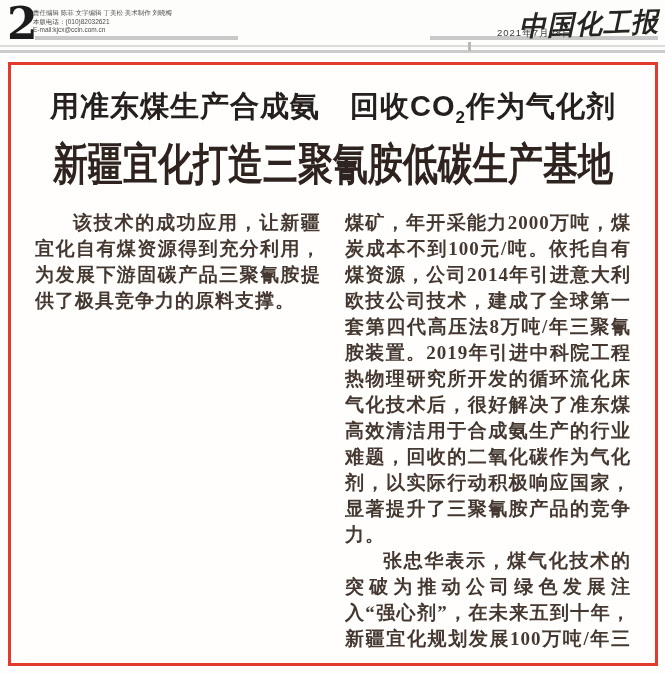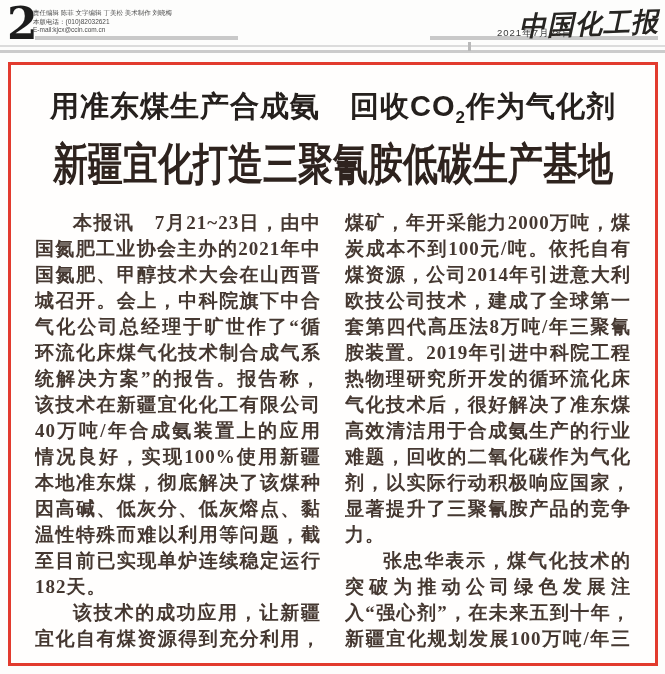--- a/index.html
+++ b/index.html
@@ -90,21 +90,20 @@
   <div class="masthead">中国化工报</div>
 
   <div class="article-box">
 
     <div class="kicker"><span>用准东煤生产合成氨　回收CO</span><sub>2</sub><span>作为气化剂</span></div>
 
     <div class="headline">新疆宜化打造三聚氰胺低碳生产基地</div>
 
     <div class="body-columns">
       <div class="col">
-        <p class="indent">本报讯　7月21~23日，由中国氮肥工业协会主办的2021年中国氮肥、甲醇技术大会在山西晋城召开。会上，中科院旗下中合气化公司总经理于旷世作了“循环流化床煤气化技术制合成气系统解决方案”的报告。报告称，该技术在新疆宜化化工有限公司40万吨/年合成氨装置上的应用情况良好，实现100%使用新疆本地准东煤，彻底解决了该煤种因高碱、低灰分、低灰熔点、黏温性特殊而难以利用等问题，截至目前已实现单炉连续稳定运行182天。</p>
         <p class="indent">该技术的成功应用，让新疆宜化自有煤资源得到充分利用，为发展下游固碳产品三聚氰胺提供了极具竞争力的原料支撑。</p>
 
       </div>
       <div class="col">
         <p>煤矿，年开采能力2000万吨，煤炭成本不到100元/吨。依托自有煤资源，公司2014年引进意大利欧技公司技术，建成了全球第一套第四代高压法8万吨/年三聚氰胺装置。2019年引进中科院工程热物理研究所开发的循环流化床气化技术后，很好解决了准东煤高效清洁用于合成氨生产的行业难题，回收的二氧化碳作为气化剂，以实际行动积极响应国家，显著提升了三聚氰胺产品的竞争力。</p>
         <p class="indent"><span>张忠华表示，煤气化技术的突破为推动公司绿色发展注入“强心剂”，在未来五到十年，新疆宜化规划发展100万吨/年三聚氰胺项目，实现煤炭资源低排放转化，以实际行动积极响应国家“碳达峰、碳中和”战略。目前，该项目已纳入新疆准东经济技术开发区重点规划和重大项目清单，正在积极推进中。</span></p>
       </div>
     </div>
 
   </div>

